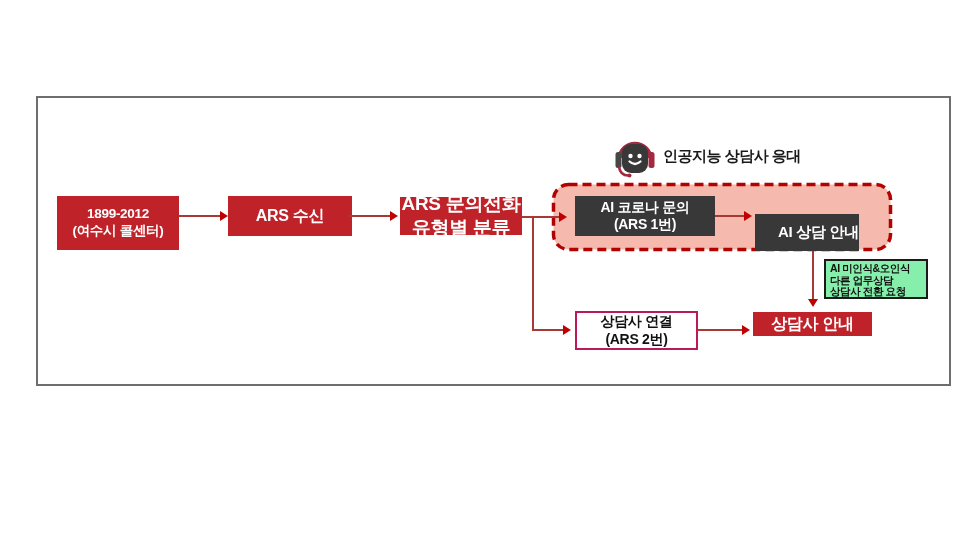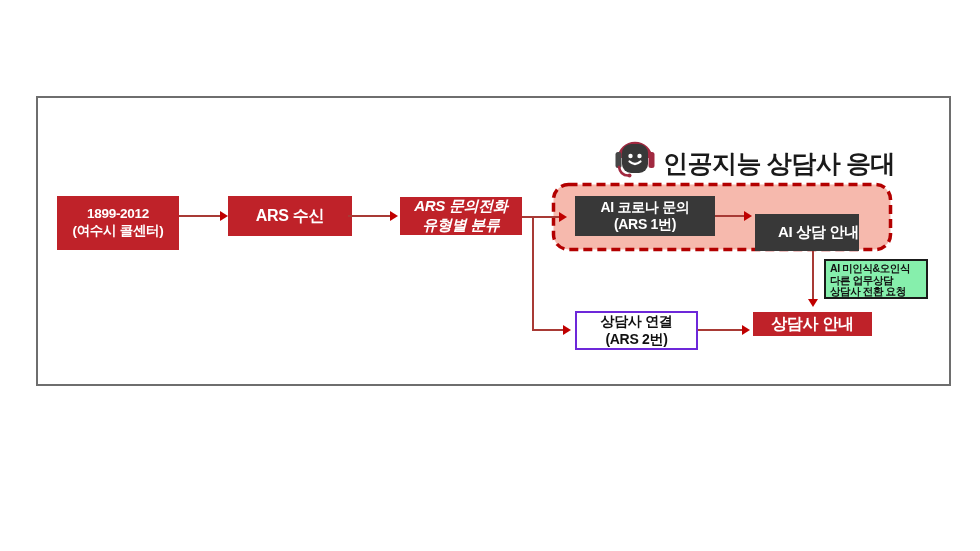--- a/index.html
+++ b/index.html
@@ -10,41 +10,41 @@
   .frame{
     position:absolute;left:36px;top:96px;width:915px;height:290px;
     border:2px solid #6e6e6e;background:#ffffff;box-sizing:border-box;
   }
   .node{
     position:absolute;display:flex;flex-direction:column;align-items:center;justify-content:center;
     font-weight:bold;text-align:center;box-sizing:border-box;line-height:1.25;letter-spacing:-0.3px;
   }
   .red{background:#bf2229;color:#ffffff;}
   .dark{background:#383838;color:#ffffff;}
-  .whitebox{background:#ffffff;color:#111111;border:2px solid #6d28d9;}
+  .whitebox{background:#ffffff;color:#111111;border:2px solid #be185d;}
 
   #node-callcenter{left:57px;top:196px;width:122px;height:54px;font-size:13.5px;}
   #node-ars-receive{left:228px;top:196px;width:124px;height:40px;font-size:16px;}
-  #node-classify{left:400px;top:197px;width:122px;height:38px;font-size:15px;font-style:italic;}
+  #node-classify{left:400px;top:197px;width:122px;height:38px;font-size:19px;}
   #node-ai-corona{left:575px;top:196px;width:140px;height:40px;font-size:14px;z-index:3;}
   #node-ai-guide{left:755px;top:214px;width:104px;height:37px;font-size:15px;z-index:3;align-items:flex-end;}
   #node-counselor-connect{left:575px;top:311px;width:123px;height:39px;font-size:14px;}
   #node-counselor-guide{left:753px;top:312px;width:119px;height:24px;font-size:16px;}
 
   #dashed-container{position:absolute;left:551px;top:182px;width:342px;height:70px;z-index:1;}
 
   #transfer-note{
     position:absolute;left:824px;top:259px;width:104px;height:40px;z-index:4;
     background:#86efac;border:2px solid #1a1a1a;box-sizing:border-box;
     font-weight:bold;font-size:10.5px;line-height:11.5px;color:#111;
     padding:2px 4px;letter-spacing:-0.4px;text-align:left;
   }
   #ai-heading{
-    position:absolute;left:663px;top:147px;font-size:25px;font-weight:bold;color:#1a1a1a;
-    letter-spacing:-0.5px;white-space:nowrap;z-index:2;font-family:Liberation Serif, serif;
+    position:absolute;left:663px;top:147px;font-size:15px;font-weight:bold;color:#1a1a1a;
+    letter-spacing:-0.5px;white-space:nowrap;z-index:2;
   }
   #robot-icon{position:absolute;left:609px;top:135px;width:52px;height:48px;z-index:2;}
 
   .hline{position:absolute;height:2px;background:#a83a35;}
   .vline{position:absolute;width:2px;background:#a83a35;}
   .head-right{
     position:absolute;width:0;height:0;
     border-top:5px solid transparent;border-bottom:5px solid transparent;
     border-left:8px solid #c00000;
   }

